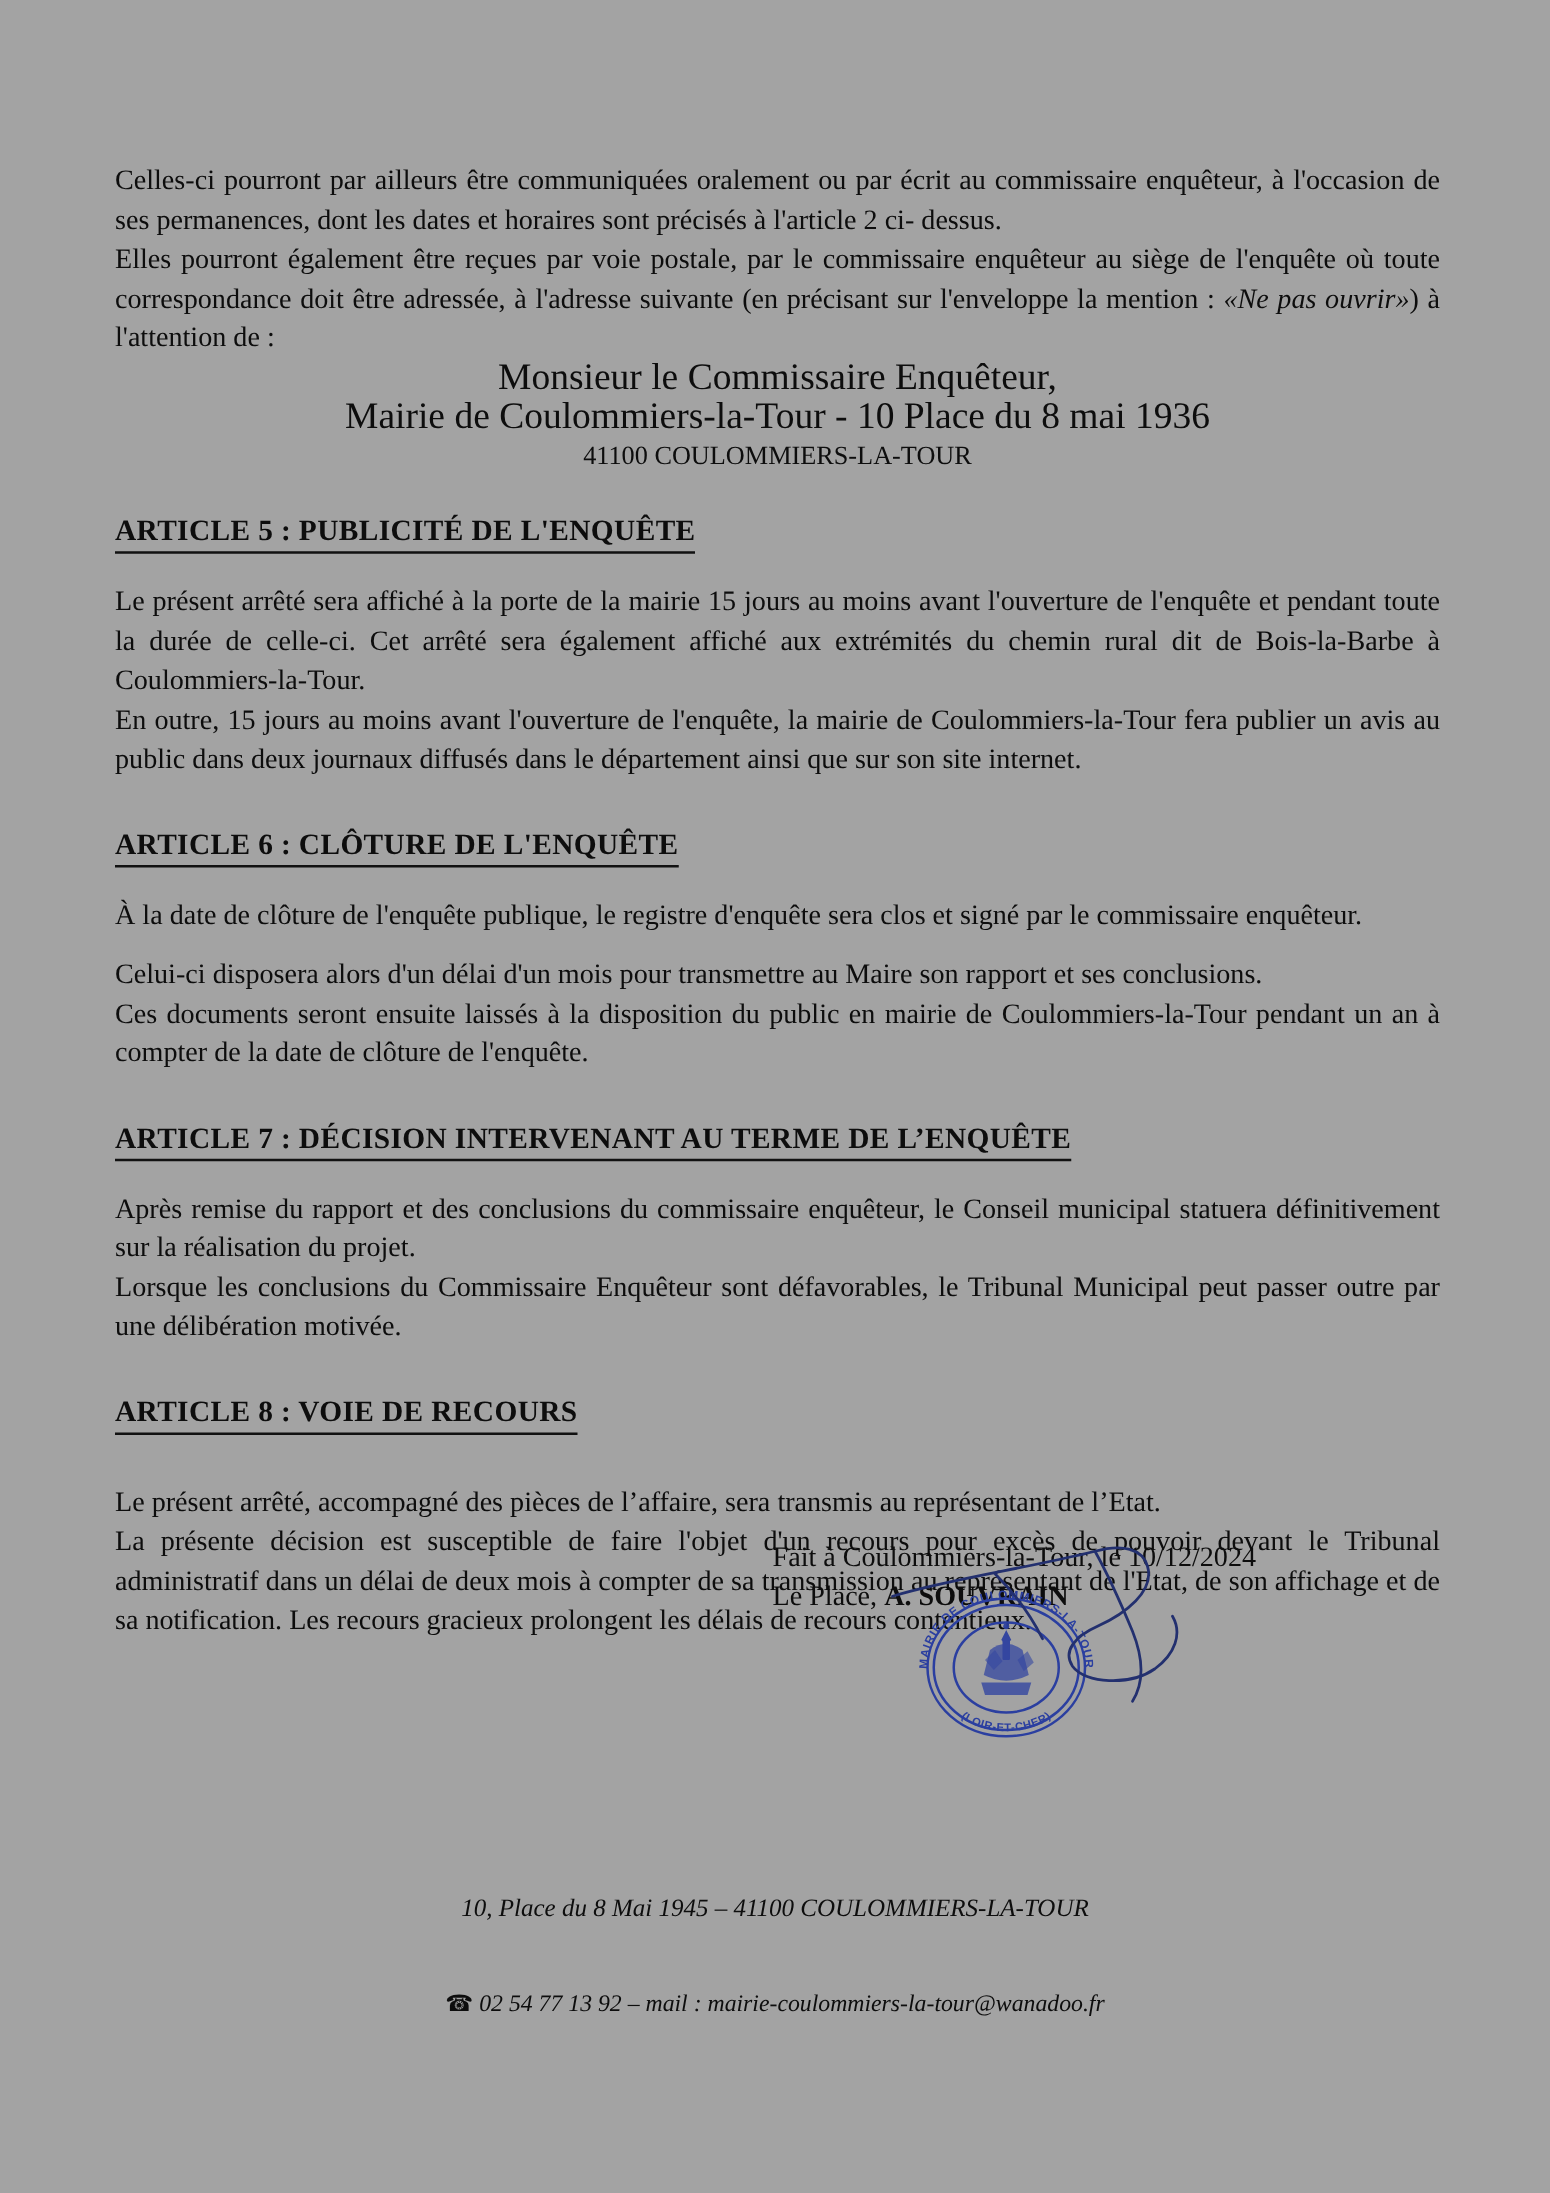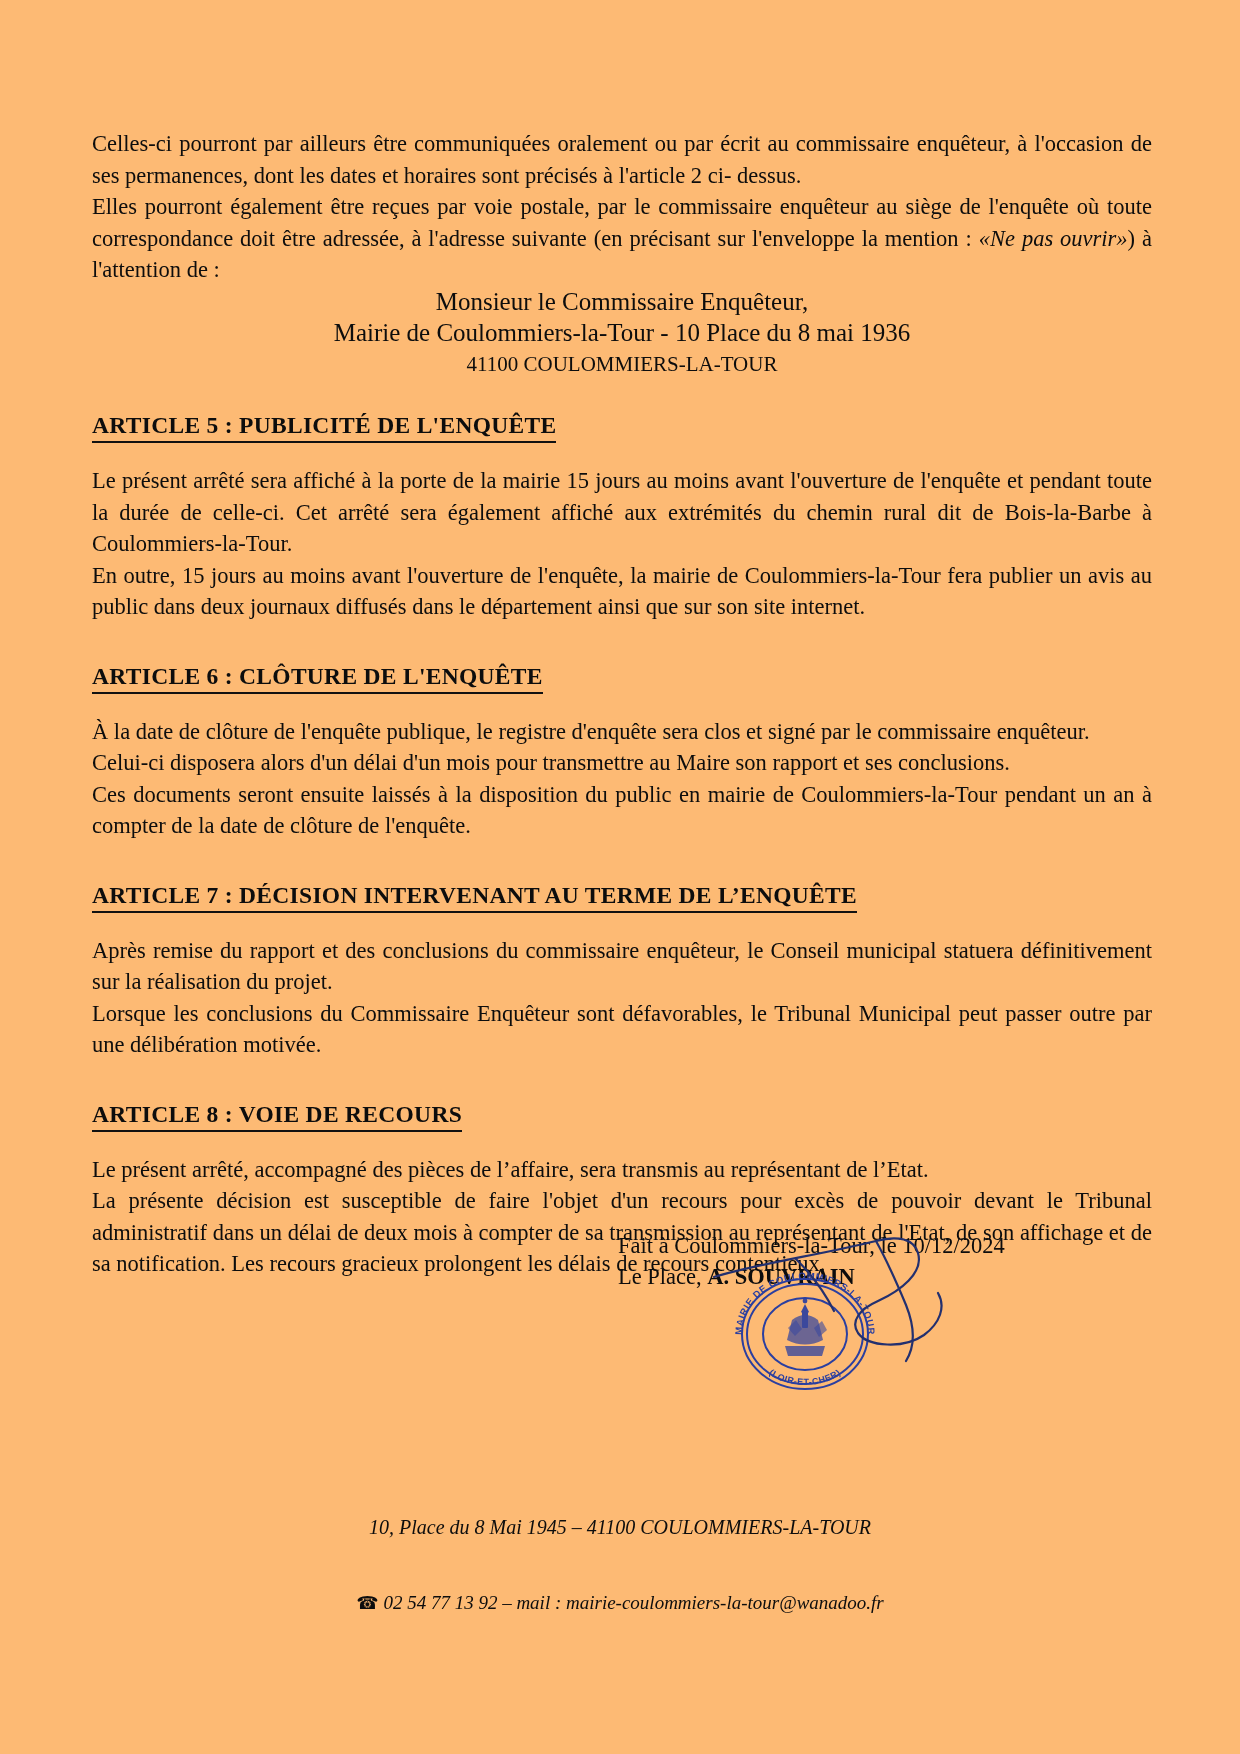--- a/index.html
+++ b/index.html
@@ -4,45 +4,46 @@
 <style>
   html, body {
     margin: 0;
     padding: 0;
     background: #ffffff;
   }
   .page {
     position: relative;
     width: 1240px;
     height: 1754px;
-    background: #fdba74;
+    background: #a3a3a3;
     font-family: "Liberation Serif", "DejaVu Serif", serif;
     color: #0d0d0d;
     overflow: hidden;
   }
   .content {
     position: absolute;
     left: 92px;
     top: 128px;
     width: 1060px;
   }
   p.body-par {
     margin: 0;
     font-size: 22.5px;
     line-height: 31.5px;
     text-align: justify;
     text-justify: inter-word;
     hyphens: none;
   }
   p.body-par.nojust {
     text-align: left;
+    margin-top: 16px;
   }
   .center-line {
     margin: 0;
-    font-size: 25px;
+    font-size: 30px;
     line-height: 31.5px;
     text-align: center;
   }
   .center-line.small-caps-line {
     font-size: 21px;
   }
   h2.article-head {
     margin: 0;
     font-size: 23.5px;
     line-height: 30px;

